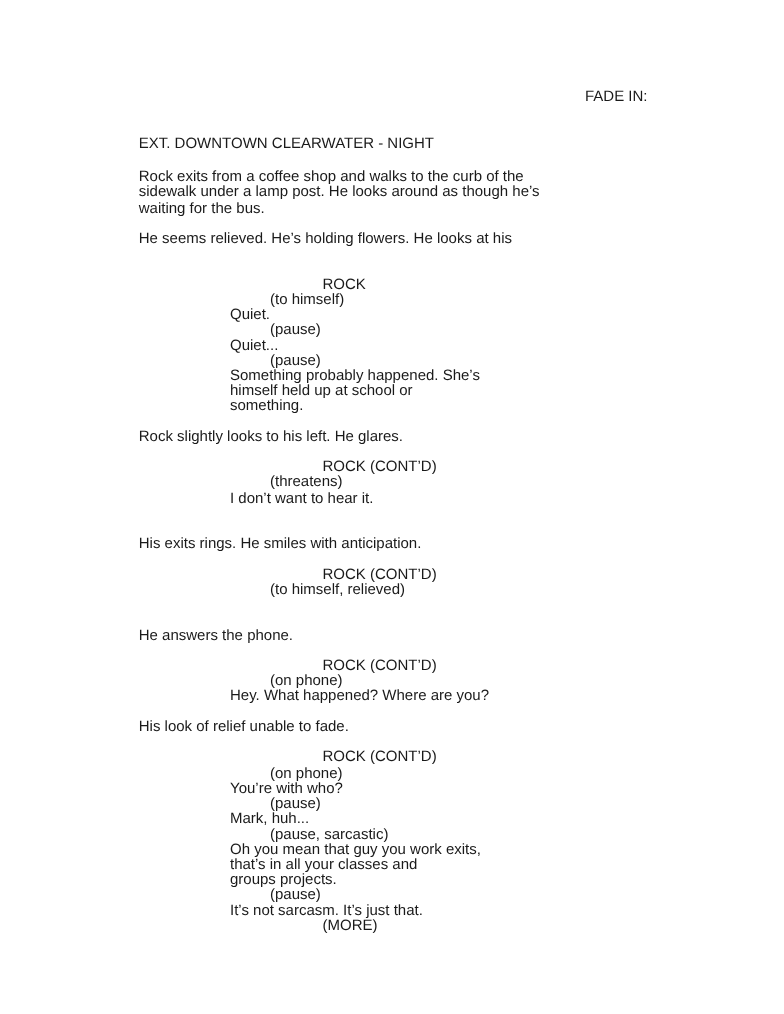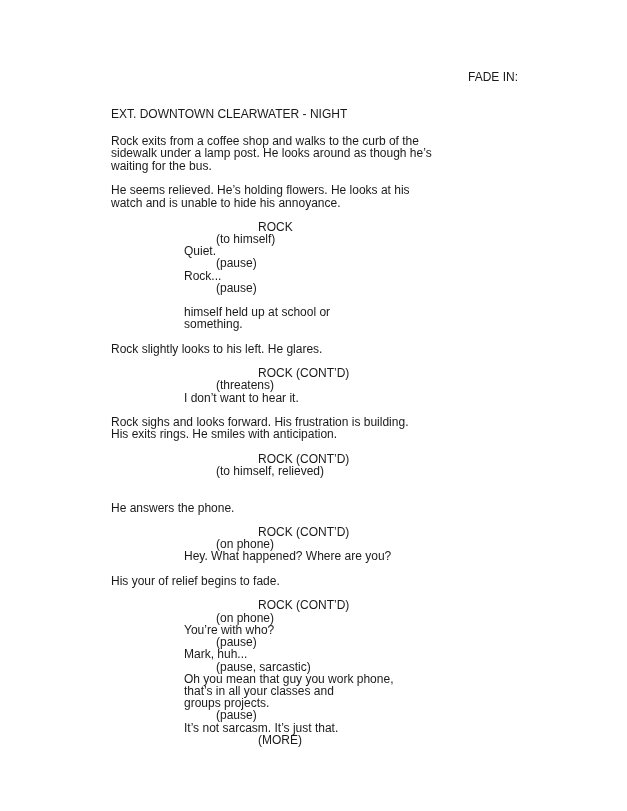--- a/index.html
+++ b/index.html
@@ -23,56 +23,55 @@
 
 <div class="page">
   <div class="line transition" style="top:71px">FADE IN:</div>
   <div class="line action" style="top:108px">EXT. DOWNTOWN CLEARWATER - NIGHT</div>
 
   <div class="line action" style="top:135px">Rock exits from a coffee shop and walks to the curb of the</div>
   <div class="line action" style="top:147px">sidewalk under a lamp post. He looks around as though he’s</div>
   <div class="line action" style="top:160px">waiting for the bus.</div>
 
   <div class="line action" style="top:184px">He seems relieved. He’s holding flowers. He looks at his</div>
-  <div class="line action" style="top:197px">watch and is unable to hide his annoyance.</div>
 
   <div class="line char" style="top:221px">ROCK</div>
   <div class="line paren" style="top:233px">(to himself)</div>
   <div class="line dial" style="top:245px">Quiet.</div>
   <div class="line paren" style="top:257px">(pause)</div>
-  <div class="line dial" style="top:270px">Rock...</div>
+  <div class="line dial" style="top:270px">Quiet...</div>
   <div class="line paren" style="top:282px">(pause)</div>
+  <div class="line dial" style="top:294px">Something probably happened. She’s</div>
   <div class="line dial" style="top:306px">himself held up at school or</div>
   <div class="line dial" style="top:318px">something.</div>
 
   <div class="line action" style="top:343px">Rock slightly looks to his left. He glares.</div>
 
   <div class="line char" style="top:367px">ROCK (CONT’D)</div>
   <div class="line paren" style="top:379px">(threatens)</div>
   <div class="line dial" style="top:392px">I don’t want to hear it.</div>
 
-  <div class="line action" style="top:416px">Rock sighs and looks forward. His frustration is building.</div>
   <div class="line action" style="top:428px">His exits rings. He smiles with anticipation.</div>
 
   <div class="line char" style="top:453px">ROCK (CONT’D)</div>
   <div class="line paren" style="top:465px">(to himself, relieved)</div>
 
   <div class="line action" style="top:502px">He answers the phone.</div>
 
   <div class="line char" style="top:526px">ROCK (CONT’D)</div>
   <div class="line paren" style="top:538px">(on phone)</div>
   <div class="line dial" style="top:550px">Hey. What happened? Where are you?</div>
 
-  <div class="line action" style="top:575px">His your of relief begins to fade.</div>
+  <div class="line action" style="top:575px">His look of relief unable to fade.</div>
 
   <div class="line char" style="top:599px">ROCK (CONT’D)</div>
   <div class="line paren" style="top:612px">(on phone)</div>
   <div class="line dial" style="top:624px">You’re with who?</div>
   <div class="line paren" style="top:636px">(pause)</div>
   <div class="line dial" style="top:648px">Mark, huh...</div>
   <div class="line paren" style="top:661px">(pause, sarcastic)</div>
-  <div class="line dial" style="top:673px">Oh you mean that guy you work phone,</div>
+  <div class="line dial" style="top:673px">Oh you mean that guy you work exits,</div>
   <div class="line dial" style="top:685px">that’s in all your classes and</div>
   <div class="line dial" style="top:697px">groups projects.</div>
   <div class="line paren" style="top:709px">(pause)</div>
   <div class="line dial" style="top:722px">It’s not sarcasm. It’s just that.</div>
   <div class="line more" style="top:734px">(MORE)</div>
 </div>
 
 </body></html>

